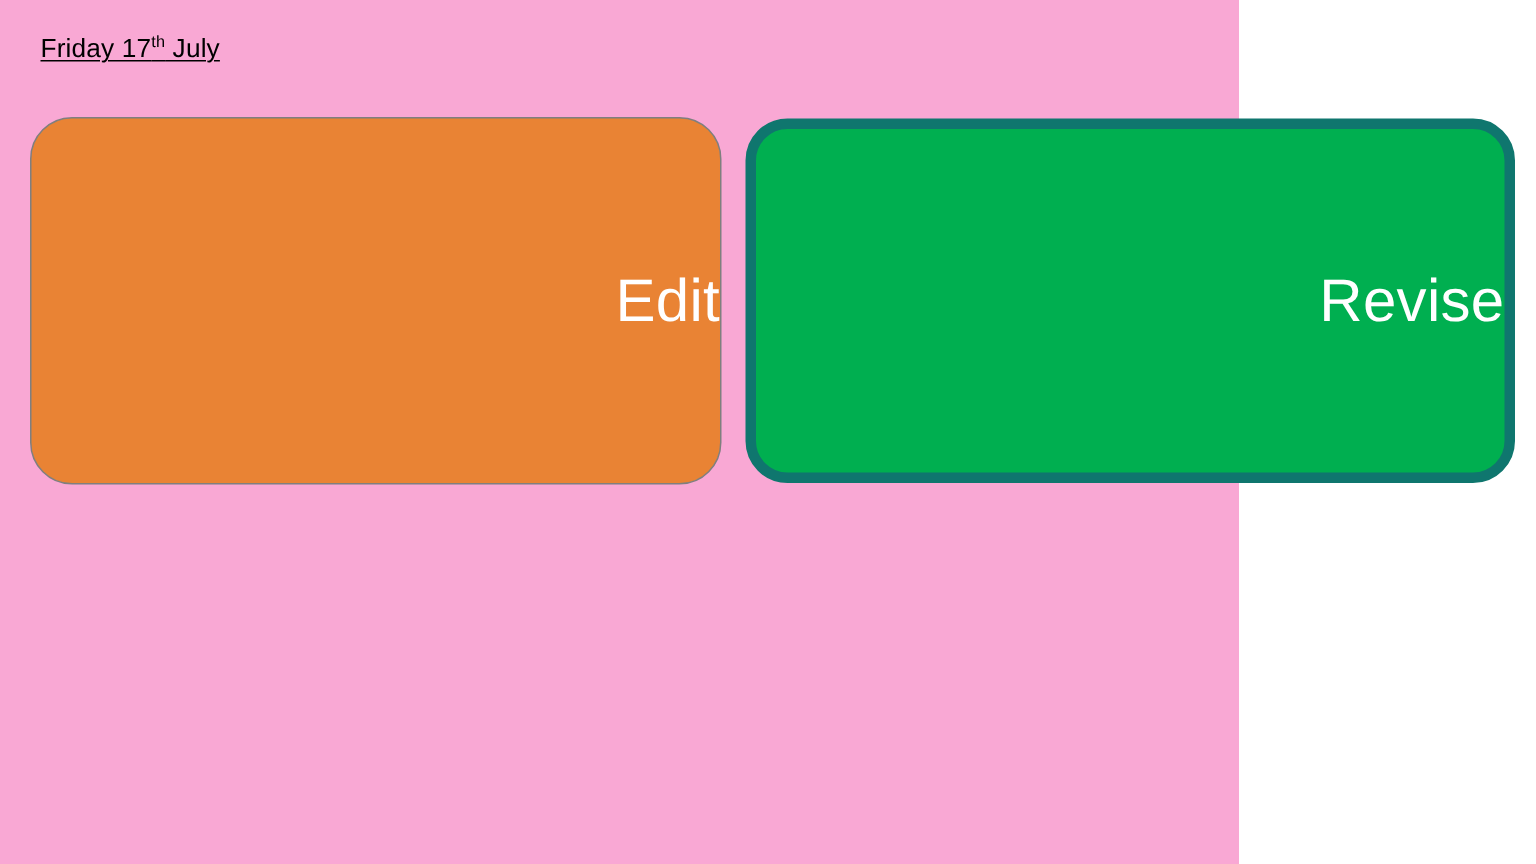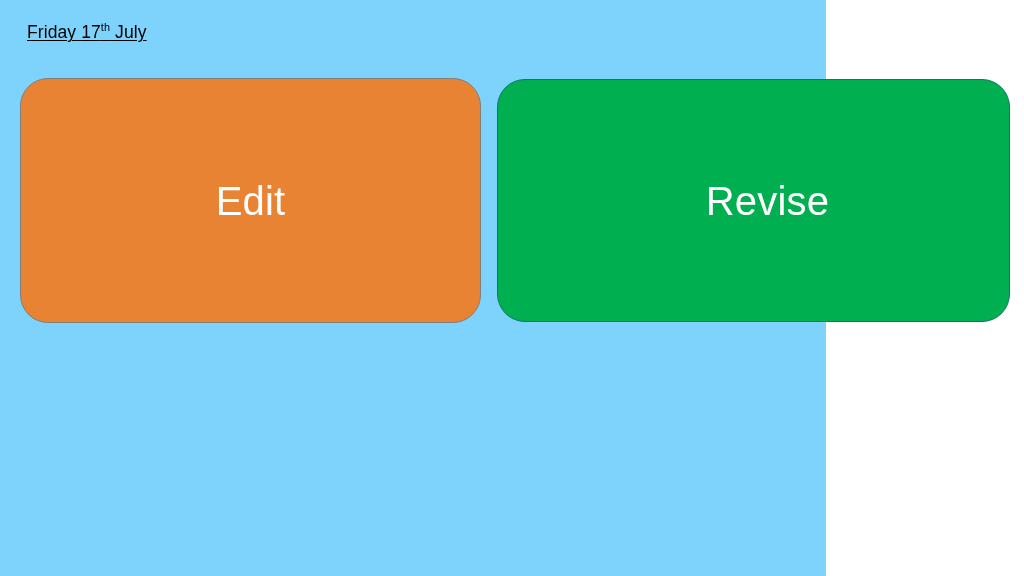--- a/index.html
+++ b/index.html
@@ -14,21 +14,21 @@
     overflow: hidden;
     position: relative;
   }
 
   #slide {
     position: absolute;
     left: 0;
     top: 0;
     width: 826px;
     height: 576px;
-    background: #7dd3fc;
+    background: #f9a8d4;
   }
 
   
   #heading-block {
     position: absolute;
     left: 27px;
     top: 21px;
     width: 420px;
   }
   .heading-line {
@@ -48,21 +48,21 @@
     vertical-align: super;
     line-height: 0;
   }
 
   
   .shape {
     position: absolute;
     box-sizing: border-box;
     display: flex;
     align-items: center;
-    justify-content: center;
+    justify-content: flex-end;
     border-radius: 28px;
   }
   .shape-label {
     color: #FFFFFF;
     font-size: 40px;
     line-height: 44px;
     font-weight: 400;
     letter-spacing: 0.2px;
     user-select: none;
   }
@@ -75,21 +75,21 @@
     background: #E98334;
     border: 1px solid #7F7F7F;
   }
 
   #shape-revise {
     left: 497px;
     top: 79px;
     width: 513px;
     height: 243px;
     background: #00AF50;
-    border: 1px solid #0f766e;
+    border: 7px solid #0f766e;
     padding-left: 28px;
   }
 </style>
 </head>
 <body>
 
 <div id="slide">
 
   <div id="heading-block">
     <div class="heading-line"><span class="u"><span>Friday 17</span><sup>th</sup><span> July</span></span></div>

